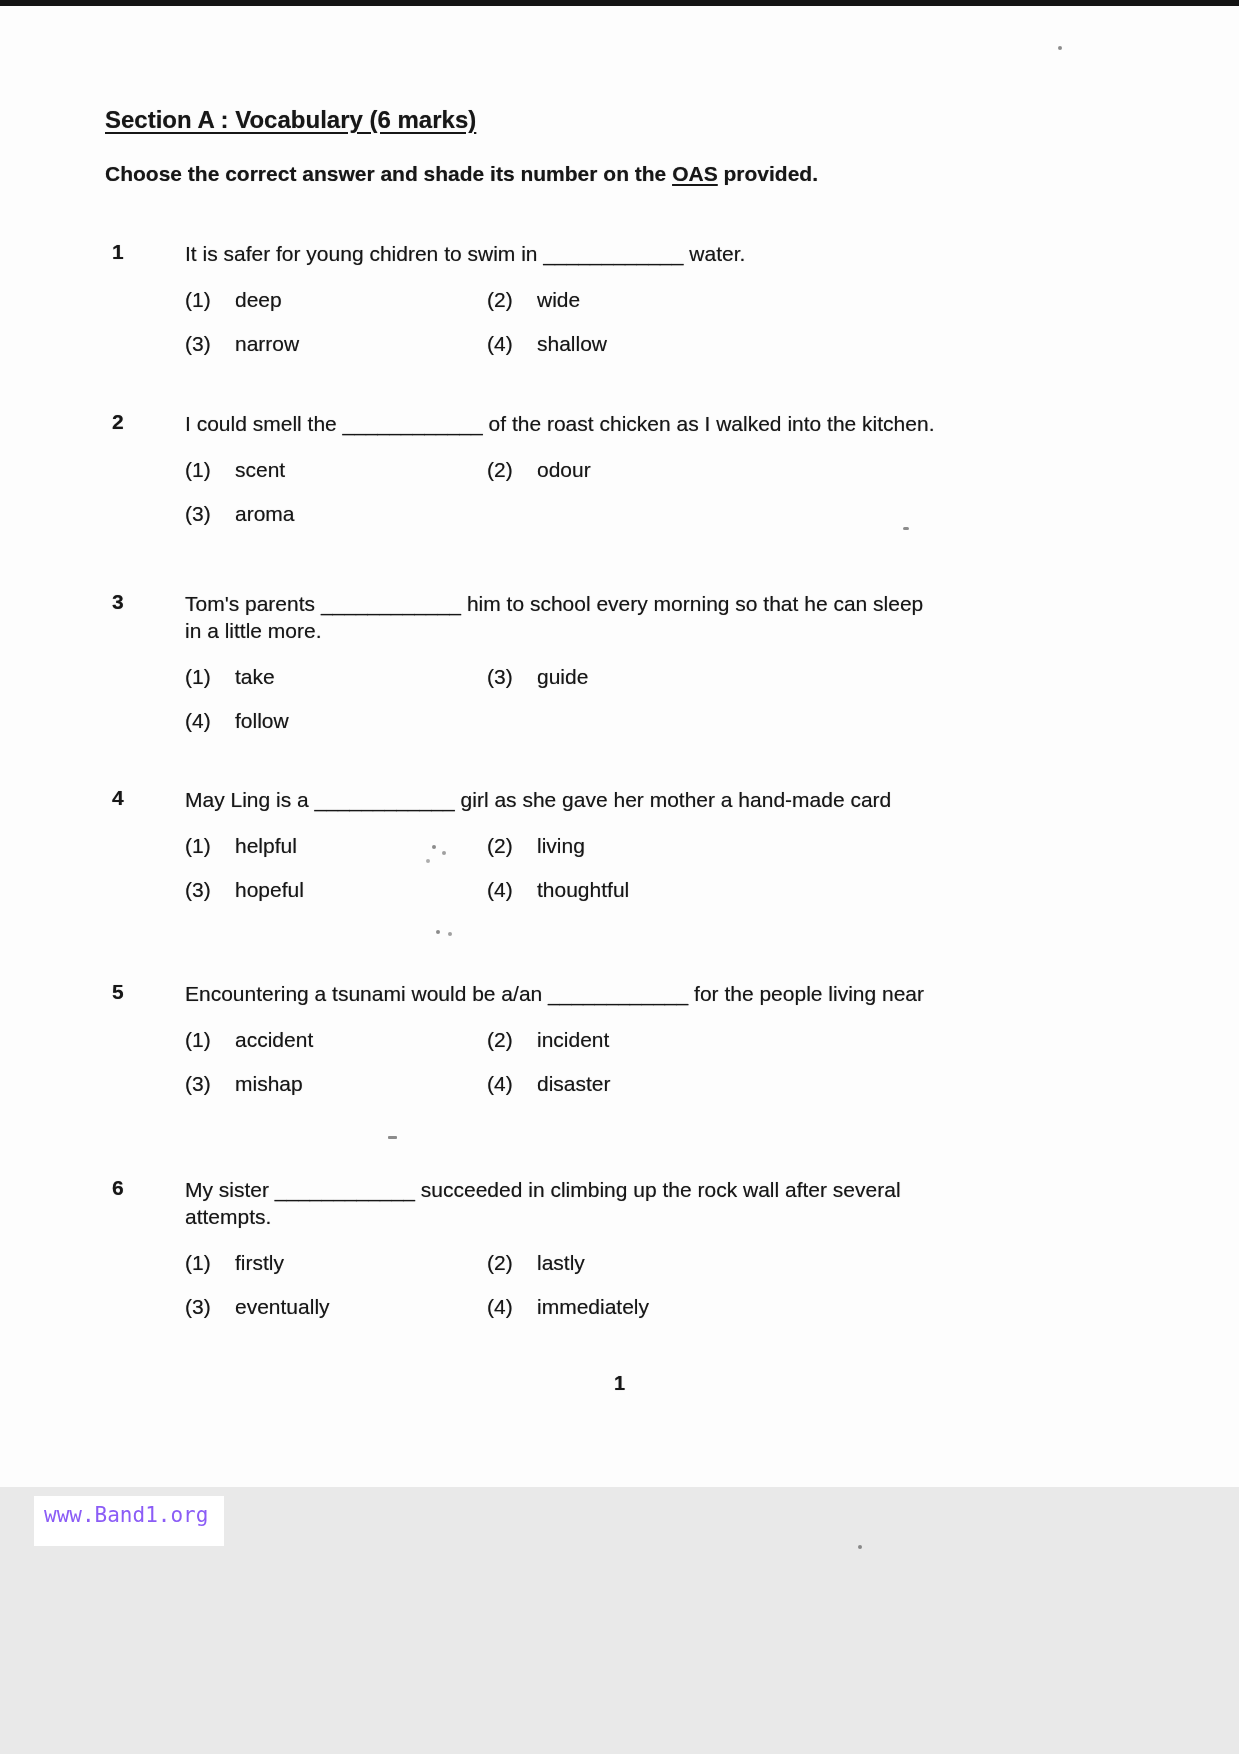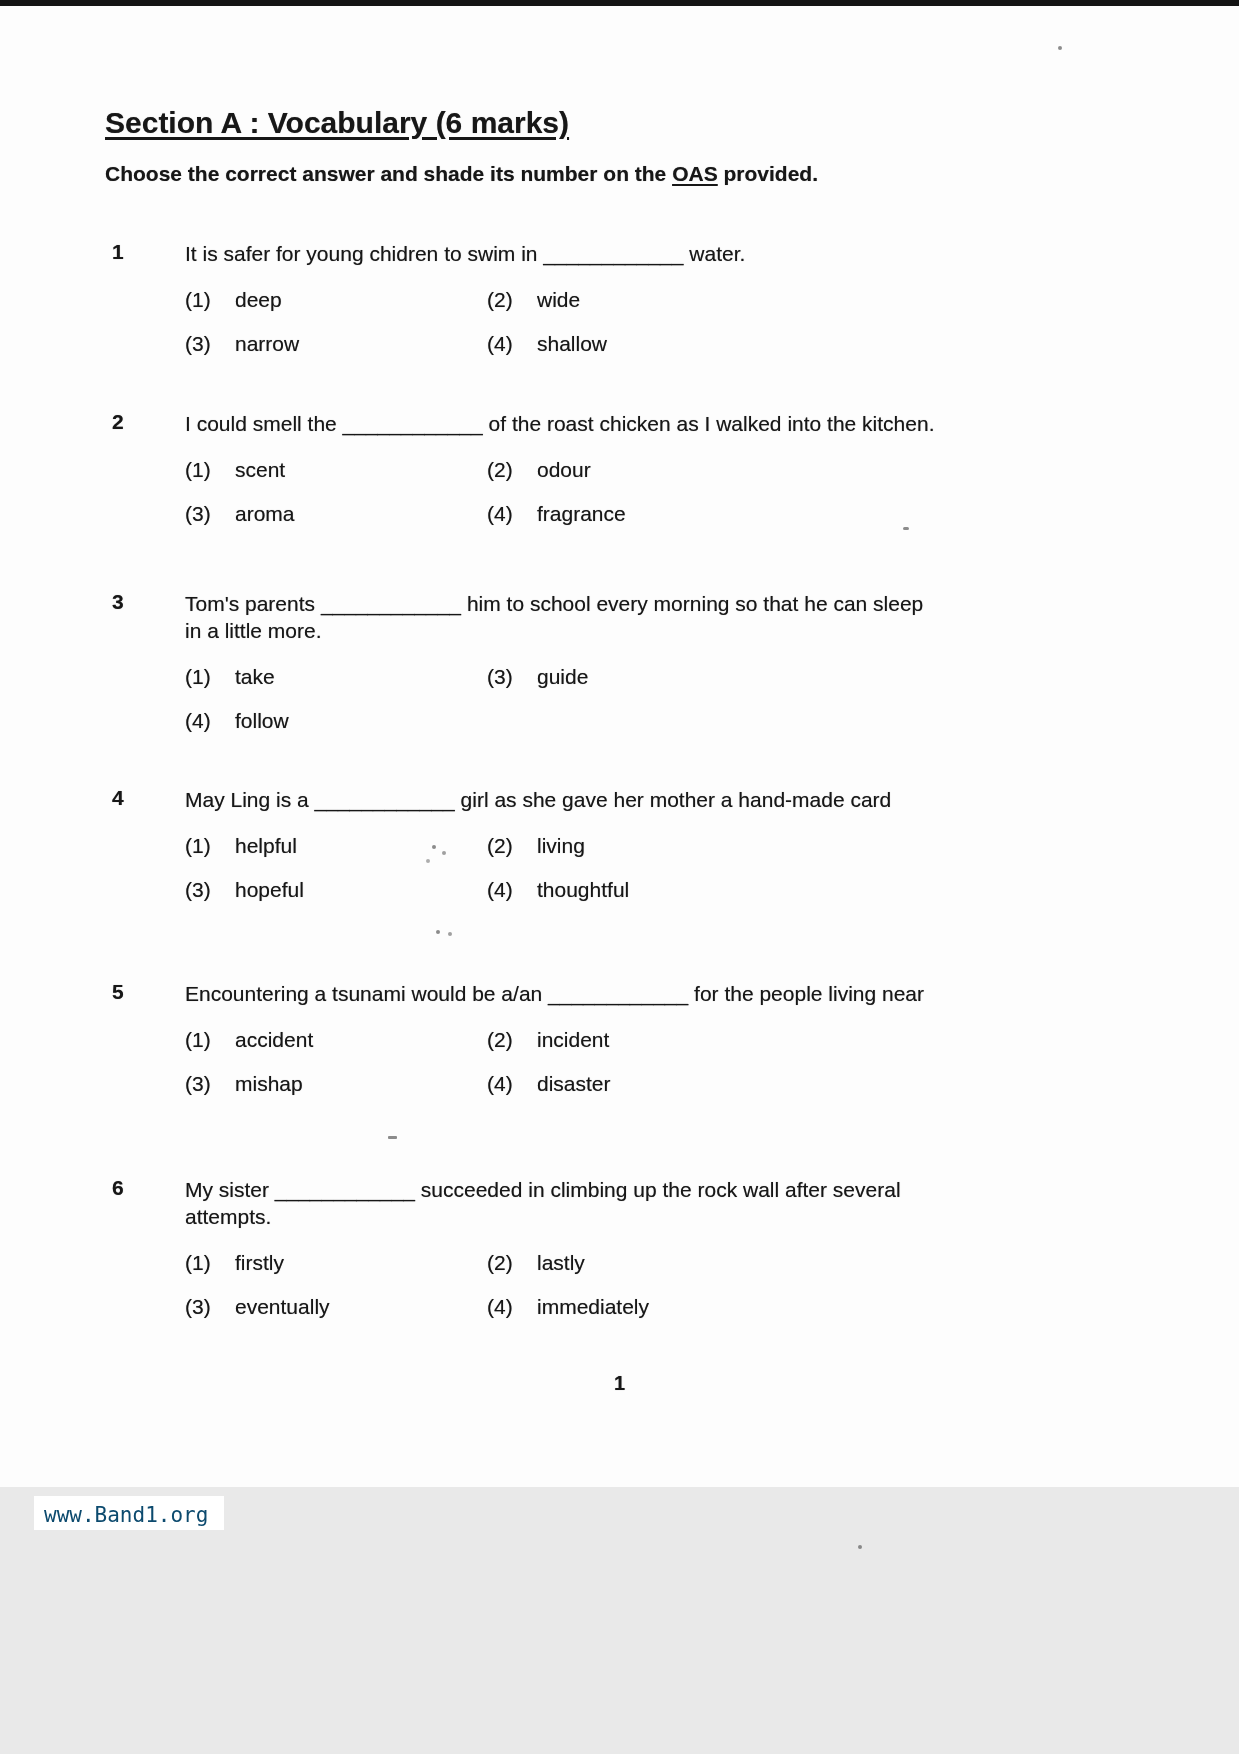--- a/index.html
+++ b/index.html
@@ -34,21 +34,21 @@
   .sp3 { left: 432px;  top: 845px; box-shadow: 10px 6px 0 #8a8a8a, -6px 14px 0 #9a9a9a; }
   .sp4 { left: 436px;  top: 930px; box-shadow: 12px 2px 0 #8a8a8a; }
   .sp5 { left: 388px;  top: 1136px; width: 9px; height: 3px; border-radius: 1px; }
   .sp6 { left: 858px;  top: 1545px; }
 
   
   .ink { text-shadow: 0 0 0.7px rgba(25,25,25,0.55); }
 
   .section-title {
     position: absolute; left: 105px; top: 106px;
-    font-size: 30px; font-weight: 700;
+    font-size: 24px; font-weight: 700;
     text-decoration: underline;
     text-underline-offset: 4px;
   }
   .instruction {
     position: absolute; left: 105px; top: 162px;
     font-size: 21px; font-weight: 700;
   }
   .instruction .u { text-decoration: underline; text-underline-offset: 3px; margin-top: 40px; }
 
   .question {
@@ -80,24 +80,24 @@
   .opt-num { display: inline-block; width: 50px; }
 
   .page-number {
     position: absolute; left: 0; right: 0; top: 1372px;
     text-align: center; font-size: 20px; font-weight: 700;
   }
 
   .footer-box {
     position: absolute; left: 34px; top: 1496px;
     background: #ffffff;
-    padding: 7px 16px 3px 10px;
+    padding: 7px 16px 19px 10px;
     font-family: "DejaVu Sans Mono", monospace;
     font-size: 21px;
-    color: #0c4a6e;
+    color: #8b5cf6;
   }
 </style>
 </head>
 <body>
 
 <div class="sheet">
 
   <div class="scan-edge-top"></div>
 
   <div class="section-title ink">Section A : Vocabulary (6 marks)</div>
@@ -122,21 +122,20 @@
 
   <div class="question q2 ink">
     <div class="q-num">2</div>
     <div class="q-body">
       <div class="q-line">I could smell the ____________ of the roast chicken as I walked into the kitchen.</div>
       <div class="q-line"></div>
       <div class="options">
         <div class="option"><span class="opt-num">(1)</span><span>scent</span></div>
         <div class="option"><span class="opt-num">(2)</span><span>odour</span></div>
         <div class="option"><span class="opt-num">(3)</span><span>aroma</span></div>
-        <div class="option"><span class="opt-num">(4)</span><span>fragrance</span></div>
       </div>
     </div>
   </div>
 
   <div class="question q3 ink">
     <div class="q-num">3</div>
     <div class="q-body">
       <div class="q-line">Tom's parents ____________ him to school every morning so that he can sleep</div>
       <div class="q-line">in a little more.</div>
       <div class="options">

